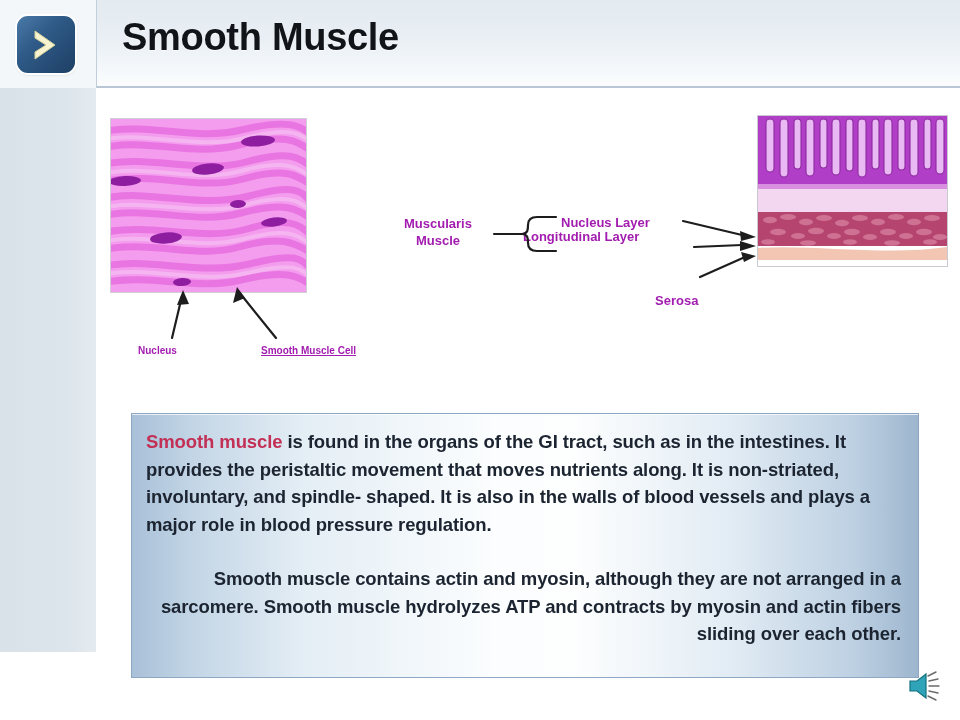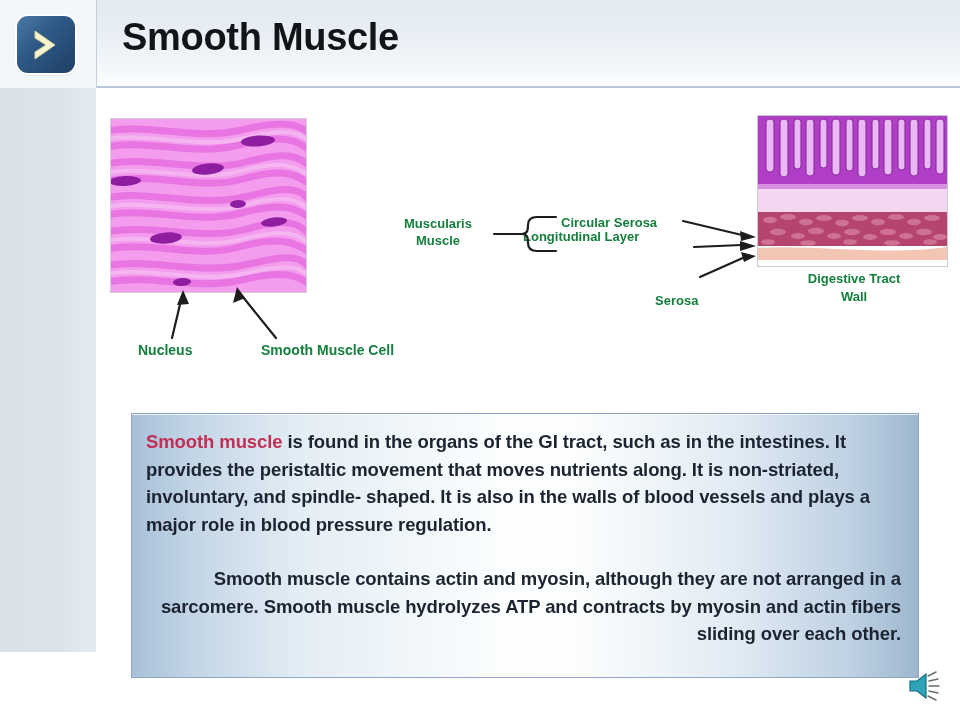--- a/index.html
+++ b/index.html
@@ -122,34 +122,34 @@
     box-sizing: border-box;
     background: #ffffff;
   }
   .gutwall svg { display: block; }
 
   
   .dlabel {
     position: absolute;
     font-family: "Liberation Sans", sans-serif;
     font-weight: bold;
-    color: #15803d;
+    color: #a21caf;
     font-size: 13px;
     white-space: nowrap;
     line-height: 17px;
   }
-  .dlabel.small { font-size: 14px; }
+  .dlabel.small { font-size: 10px; }
 
   #lbl-muscularis { left: 386px; top: 215px; text-align: center; width: 104px; }
   #lbl-circular   { left: 561px; top: 214px; }
   #lbl-longitud   { left: 523px; top: 228px; }
   #lbl-serosa     { left: 655px; top: 292px; }
   #lbl-tractwall  { left: 781px; top: 270px; width: 146px; text-align: center; line-height: 18px; }
   #lbl-nucleus    { left: 138px; top: 342px; }
-  #lbl-smoothcell { left: 261px; top: 342px; }
+  #lbl-smoothcell { left: 261px; top: 342px; text-decoration: underline; }
 
   
   .annot-svg {
     position: absolute;
     left: 0; top: 0;
     width: 960px; height: 720px;
     pointer-events: none;
   }
 
   
@@ -307,27 +307,23 @@
 
       <path d="M0 132 C 50 128, 130 140, 189 131 L189 146 L0 146 Z" fill="#f3c6b4"></path>
       <rect x="0" y="144" width="189" height="6" fill="#ffffff"></rect>
     </svg>
   </div>
 
   <div class="dlabel" id="lbl-muscularis">
     <div>Muscularis</div>
     <div>Muscle</div>
   </div>
-  <div class="dlabel" id="lbl-circular">Circular Serosa</div>
+  <div class="dlabel" id="lbl-circular">Nucleus Layer</div>
   <div class="dlabel" id="lbl-longitud">Longitudinal Layer</div>
   <div class="dlabel" id="lbl-serosa">Serosa</div>
-  <div class="dlabel" id="lbl-tractwall">
-    <div>Digestive Tract</div>
-    <div>Wall</div>
-  </div>
   <div class="dlabel small" id="lbl-nucleus">Nucleus</div>
   <div class="dlabel small" id="lbl-smoothcell">Smooth Muscle Cell</div>
 
   <svg class="annot-svg" viewBox="0 0 960 720">
     <g stroke="#1d1d1d" fill="none" stroke-width="2.2" stroke-linecap="round">
 
       <line x1="494" y1="234" x2="522" y2="234"></line>
 
       <path d="M522 234 C 528 234, 528 229, 528 225 C 528 219, 532 217, 537 217
                L 556 217"></path>

